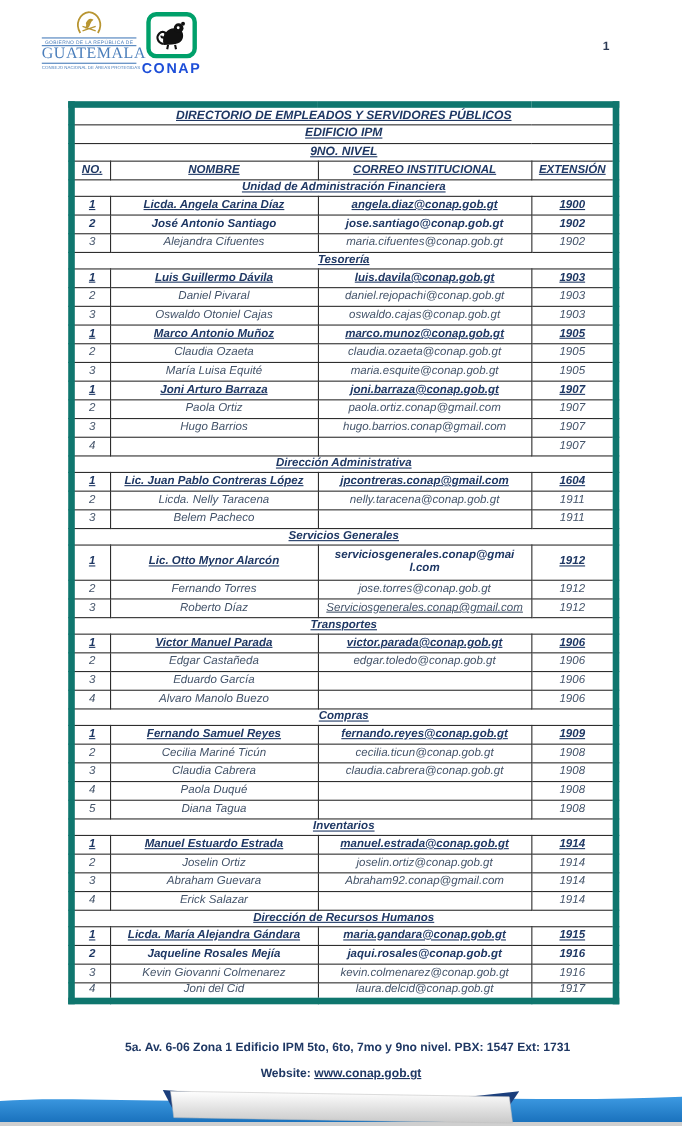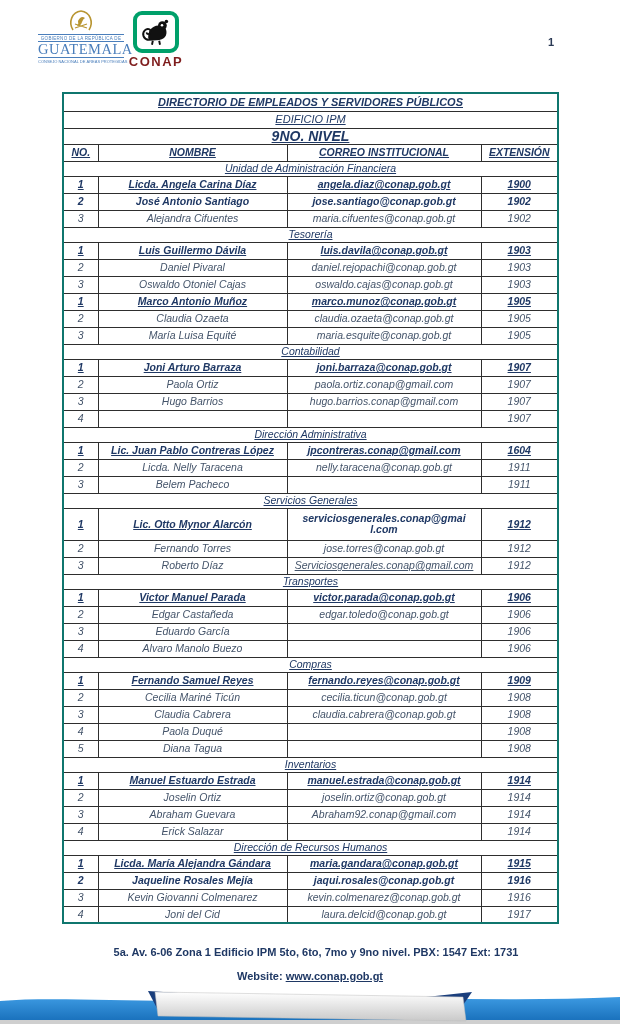--- a/index.html
+++ b/index.html
@@ -12,38 +12,38 @@
     color:#1f3864;
   }
   
   .gov-logo { position:absolute; left:38px; top:8px; width:86px; text-align:center; }
   .gov-emblem { width:30px; height:26px; margin:0 auto; display:block; }
   .gov-top { font-size:4.5px; color:#4a7ebb; letter-spacing:.3px; border-top:.5px solid #4a7ebb; border-bottom:.5px solid #4a7ebb; padding:.5px 0; white-space:nowrap; }
   .gov-name { font-family:"Liberation Serif", serif; font-size:14.5px; color:#4a7ebb; letter-spacing:.5px; line-height:1.05; }
   .gov-bottom { font-size:4px; color:#4a7ebb; border-top:.5px solid #4a7ebb; padding-top:1px; white-space:nowrap; }
   .conap-logo { position:absolute; left:128px; top:11px; width:56px; text-align:center; }
   .conap-box { width:46px; height:42px; margin:0 auto; border:4px solid #00a06a; border-radius:9px; background:#fff; display:flex; align-items:center; justify-content:center; }
-  .conap-label { font-size:13px; font-weight:bold; color:#7f1d1d; letter-spacing:1.5px; margin-top:1px; }
+  .conap-label { font-size:13px; font-weight:bold; color:#1d4ed8; letter-spacing:1.5px; margin-top:1px; }
   .page-number { position:absolute; right:66px; top:36px; font-size:11px; font-weight:bold; color:#2b3a55; }
 
   
   .dir-table { position:absolute; left:62px; top:92px; border-collapse:collapse; table-layout:fixed; width:495px; }
   .dir-table td, .dir-table th {
     border:1px solid #2e2e2e;
     text-align:center; vertical-align:middle;
     font-style:italic; font-size:10.5px; line-height:1.1;
     padding:0 2px; overflow:hidden;
     height:17px;
   }
-  .dir-table { border:2px solid #0f766e; }
+  .dir-table { border:6px solid #0f766e; }
   .row-title td    { height:18px; font-weight:bold; text-decoration:underline; font-size:11px; color:#1f3864; }
-  .row-subtitle td { height:17px; font-weight:normal; text-decoration:underline; font-size:11px; color:#1f3864; }
-  .row-level td    { height:16px; font-weight:bold; text-decoration:underline; font-size:14px; color:#1f3864;margin-left:36px; }
+  .row-subtitle td { height:17px; font-weight:bold; text-decoration:underline; font-size:11px; color:#1f3864; }
+  .row-level td    { height:16px; font-weight:bold; text-decoration:underline; font-size:11px; color:#1f3864;margin-left:36px; }
   .row-colhead th  { height:17px; font-weight:bold; text-decoration:underline; font-size:10.5px; color:#1f3864; }
-  .row-section td  { height:15px; font-weight:normal; text-decoration:underline; font-size:10.5px; color:#1f3864; }
+  .row-section td  { height:15px; font-weight:bold; text-decoration:underline; font-size:10.5px; color:#1f3864; }
   .style-lead td   { font-weight:bold; text-decoration:underline; color:#1f3864; }
   .style-bold td   { font-weight:bold; color:#1f3864; }
   .style-plain td  { color:#44546a; }
   .row-wrap td     { height:32px; }
   .row-wrap [data-name="row-correo"] span { display:inline-block; max-width:168px; word-break:break-all; }
   .email-link { text-decoration:underline; }
 
   
   .footer { position:absolute; left:0; top:946px; width:620px; text-align:center; color:#1f3864; }
   .footer-address { font-size:11px; font-weight:bold;margin-left:12px; }
@@ -173,23 +173,20 @@
     <td data-name="row-ext">1905</td>
   </tr>
 
   <tr data-name="table-row" class="style-plain">
     <td data-name="row-no">3</td>
     <td data-name="row-nombre">María Luisa Equité</td>
     <td data-name="row-correo"><span data-name="row-correo-text">maria.esquite@conap.gob.gt</span></td>
     <td data-name="row-ext">1905</td>
   </tr>
 
-  <tr class="row-section" data-name="section-header-row">
-    <td colspan="4" data-name="section-header-label">Contabilidad</td>
-  </tr>
 
   <tr data-name="table-row" class="style-lead">
     <td data-name="row-no">1</td>
     <td data-name="row-nombre">Joni Arturo Barraza</td>
     <td data-name="row-correo"><span data-name="row-correo-text">joni.barraza@conap.gob.gt</span></td>
     <td data-name="row-ext">1907</td>
   </tr>
 
   <tr data-name="table-row" class="style-plain">
     <td data-name="row-no">2</td>

